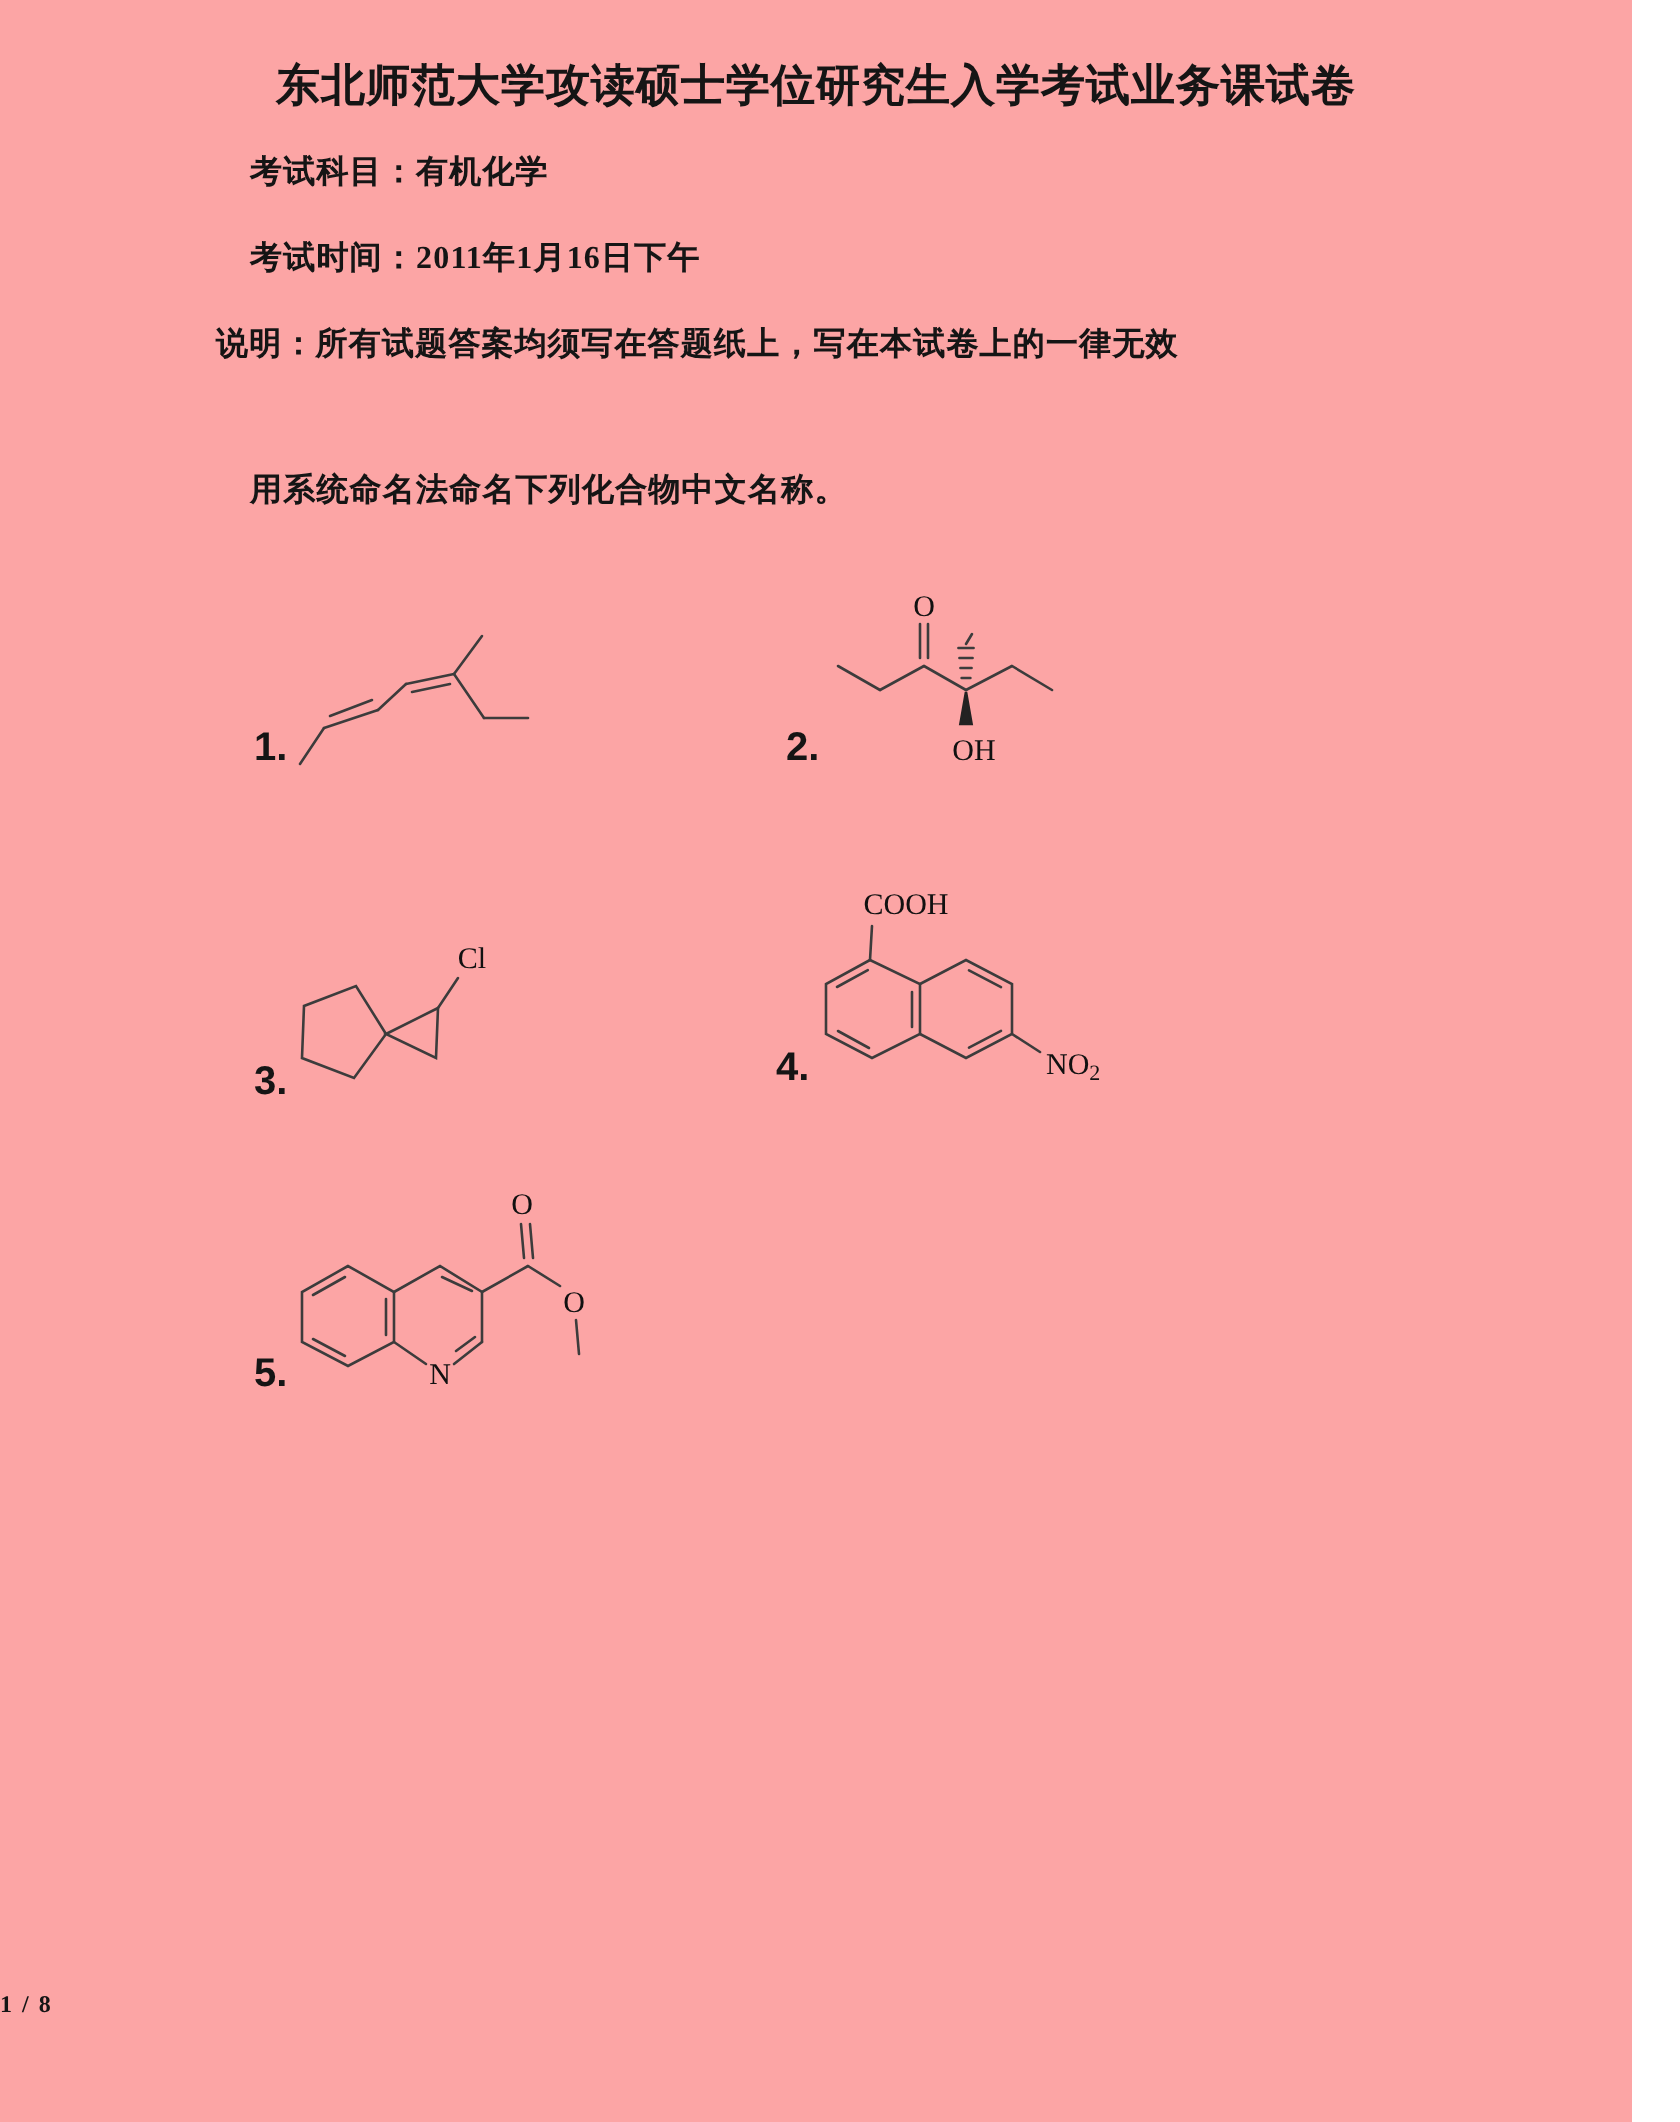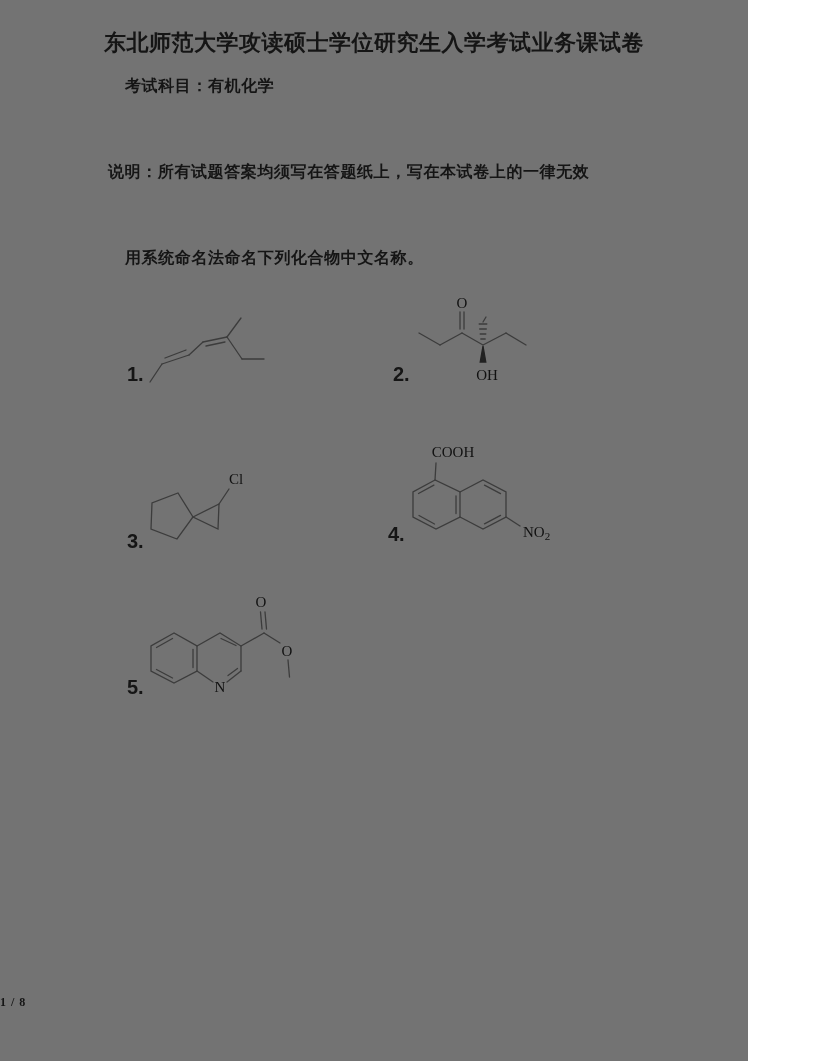--- a/index.html
+++ b/index.html
@@ -1,19 +1,19 @@
 <!DOCTYPE html>
 <html><head>
 <meta charset="utf-8">
 <style>
   html,body { margin:0; padding:0; background:#ffffff; }
   .page {
     position:relative;
-    width:748px; height:1061px;
-    background:#737373;
+    width:816px; height:1061px;
+    background:#fca5a5;
     font-family:"Liberation Serif", serif;
     color:#111;
     overflow:hidden;
   }
   .t {
     position:absolute;
     font-weight:bold;
     white-space:nowrap;
     color:#151515;
   }
@@ -49,23 +49,24 @@
     stroke:none;
   }
 </style>
 </head>
 <body>
 
 <div class="page">
 
   <div class="t title-line" style="top:28px;">东北师范大学攻读硕士学位研究生入学考试业务课试卷</div>
   <div class="t body-line" style="left:125px; top:76px;">考试科目：有机化学</div>
+  <div class="t body-line" style="left:125px; top:119px;">考试时间：2011年1月16日下午</div>
   <div class="t body-line" style="left:108px; top:162px;">说明：所有试题答案均须写在答题纸上，写在本试卷上的一律无效</div>
 
-  <div class="t body-line" style="left:125px; top:248px;text-align:center;">用系统命名法命名下列化合物中文名称。</div>
+  <div class="t body-line" style="left:125px; top:235px;text-align:center;">用系统命名法命名下列化合物中文名称。</div>
 
   <div class="t struct-label" style="left:127px; top:363px;">1.</div>
   <svg class="struct" style="left:140px; top:312px;" width="150" height="85" viewBox="0 0 150 85">
     <line x1="10" y1="70" x2="22" y2="52"></line>
     <line x1="22" y1="52" x2="49" y2="43"></line>
     <line x1="25" y1="46" x2="46" y2="38"></line>
     <line x1="49" y1="43" x2="63" y2="30"></line>
     <line x1="63" y1="30" x2="87" y2="25"></line>
     <line x1="66" y1="34" x2="85" y2="30"></line>
     <line x1="87" y1="25" x2="101" y2="6"></line>

